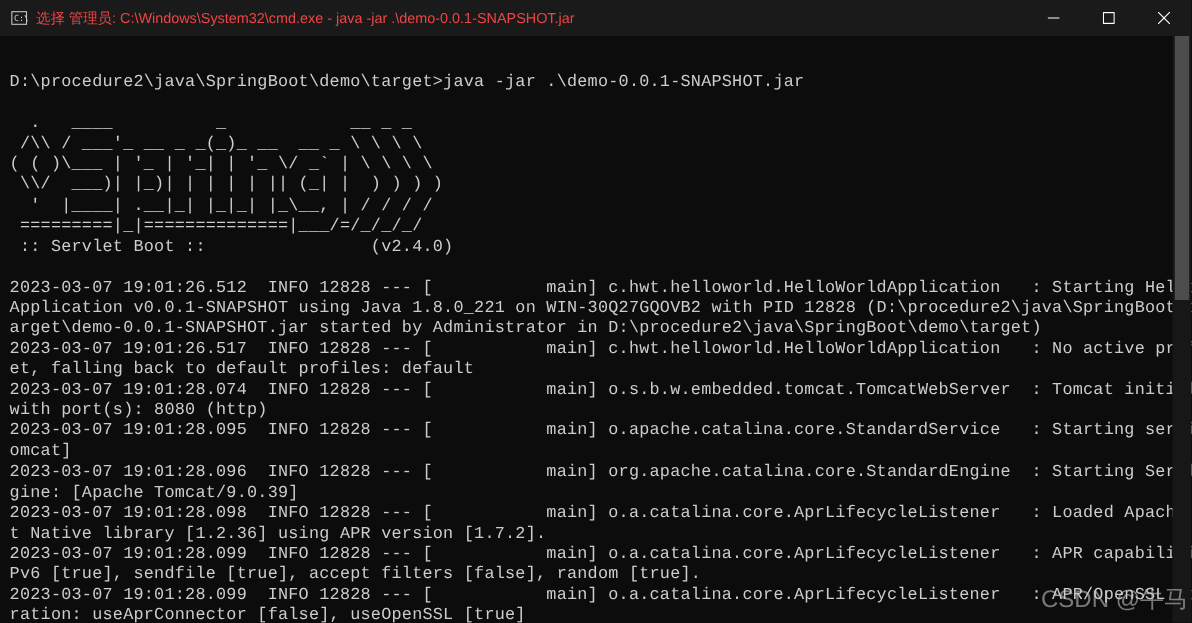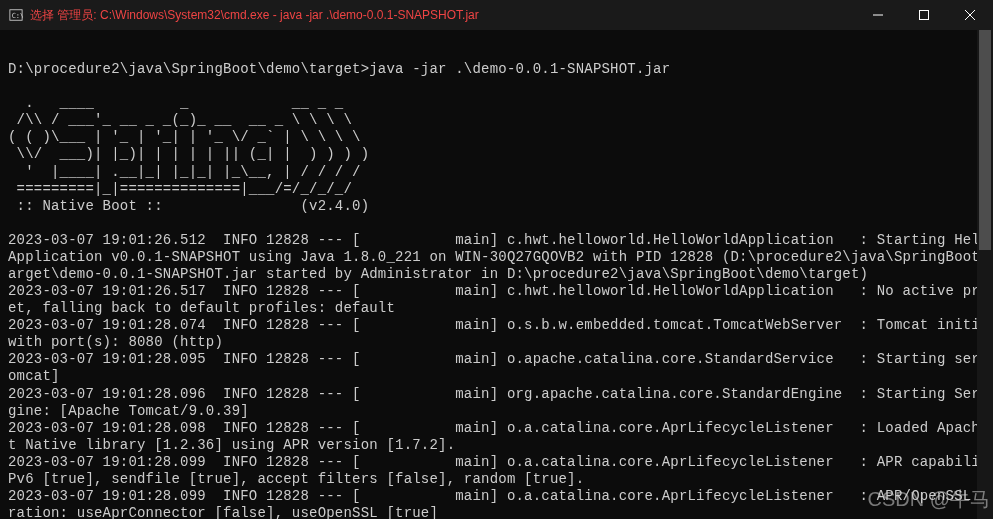--- a/index.html
+++ b/index.html
@@ -124,21 +124,21 @@
 
 <div class="terminal">
 <span>D:\procedure2\java\SpringBoot\demo\target&gt;java -jar .\demo-0.0.1-SNAPSHOT.jar</span>
 
 <span>  .   ____          _            __ _ _
  /\\ / ___'_ __ _ _(_)_ __  __ _ \ \ \ \
 ( ( )\___ | '_ | '_| | '_ \/ _` | \ \ \ \
  \\/  ___)| |_)| | | | | || (_| |  ) ) ) )
   '  |____| .__|_| |_|_| |_\__, | / / / /
  =========|_|==============|___/=/_/_/_/</span>
-<span> :: Native Boot ::                (v2.4.0)</span>
+<span> :: Servlet Boot ::                (v2.4.0)</span>
 
 <span>2023-03-07 19:01:26.512  INFO 12828 --- [           main] c.hwt.helloworld.HelloWorldApplication   : Starting HelloWorld
 Application v0.0.1-SNAPSHOT using Java 1.8.0_221 on WIN-30Q27GQOVB2 with PID 12828 (D:\procedure2\java\SpringBoot\demo\t
 arget\demo-0.0.1-SNAPSHOT.jar started by Administrator in D:\procedure2\java\SpringBoot\demo\target)
 2023-03-07 19:01:26.517  INFO 12828 --- [           main] c.hwt.helloworld.HelloWorldApplication   : No active profile s
 et, falling back to default profiles: default
 2023-03-07 19:01:28.074  INFO 12828 --- [           main] o.s.b.w.embedded.tomcat.TomcatWebServer  : Tomcat initialized 
 with port(s): 8080 (http)
 2023-03-07 19:01:28.095  INFO 12828 --- [           main] o.apache.catalina.core.StandardService   : Starting service [T
 omcat]

